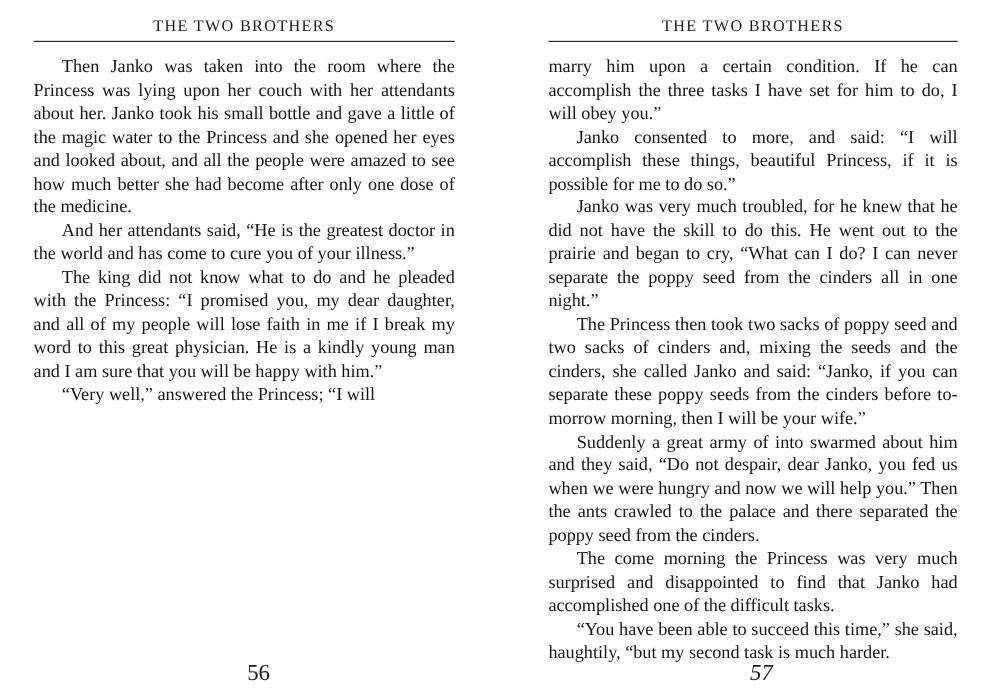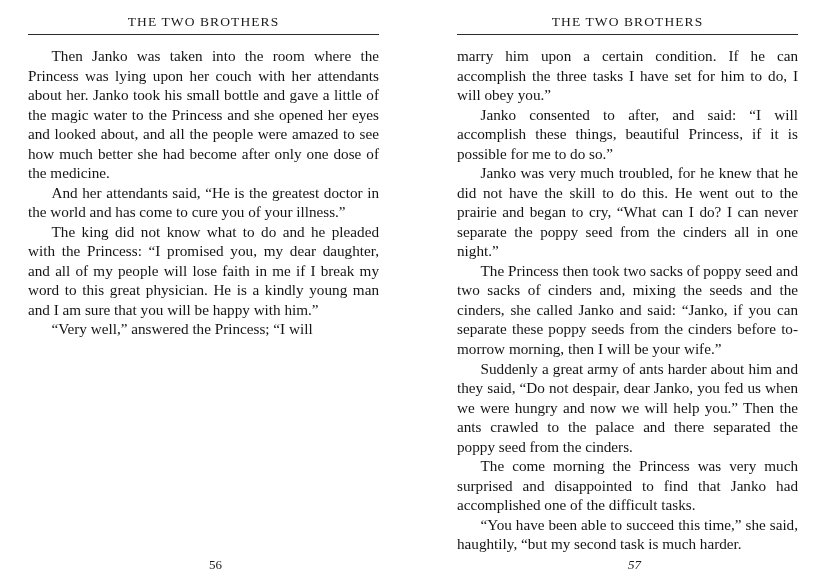--- a/index.html
+++ b/index.html
@@ -62,21 +62,21 @@
   }
   .body-text p.first {
     text-indent: 1.55em;
   }
   .folio {
     position: absolute;
     bottom: 6px;
     left: 0;
     right: 0;
     text-align: center;
-    font-size: 13px;
+    font-size: 19px;
     color: #1a1a1a;
     padding-left: 24px;
   }
   .page-left .folio { padding-right: 8px; }
   .page-right .folio { padding-right: 0px; font-style: italic; }
   .gutter {
     position: absolute;
     left: 415px;
     top: 0;
     width: 1px;
@@ -99,24 +99,24 @@
       <p>“Very well,” answered the Princess; “I will</p>
     </div>
     <div class="folio">56</div>
   </div>
 
   <div class="page page-right">
     <div class="running-head">THE TWO BROTHERS</div>
     <hr class="rule">
     <div class="body-text">
       <p class="first" style="text-indent:0">marry him upon a certain condition. If he can accomplish the three tasks I have set for him to do, I will obey you.”</p>
-      <p>Janko consented to after, and said: “I will accomplish these things, beautiful Princess, if it is possible for me to do so.”</p>
+      <p>Janko consented to more, and said: “I will accomplish these things, beautiful Princess, if it is possible for me to do so.”</p>
       <p>Janko was very much troubled, for he knew that he did not have the skill to do this. He went out to the prairie and began to cry, “What can I do? I can never separate the poppy seed from the cinders all in one night.”</p>
       <p>The Princess then took two sacks of poppy seed and two sacks of cinders and, mixing the seeds and the cinders, she called Janko and said: “Janko, if you can separate these poppy seeds from the cinders before to-morrow morning, then I will be your wife.”</p>
-      <p>Suddenly a great army of ants harder about him and they said, “Do not despair, dear Janko, you fed us when we were hungry and now we will help you.” Then the ants crawled to the palace and there separated the poppy seed from the cinders.</p>
+      <p>Suddenly a great army of into swarmed about him and they said, “Do not despair, dear Janko, you fed us when we were hungry and now we will help you.” Then the ants crawled to the palace and there separated the poppy seed from the cinders.</p>
       <p>The come morning the Princess was very much surprised and disappointed to find that Janko had accomplished one of the difficult tasks.</p>
       <p>“You have been able to succeed this time,” she said, haughtily, “but my second task is much harder.</p>
     </div>
     <div class="folio">57</div>
   </div>
 
   <div class="gutter"></div>
 </div>
 
 </body></html>

